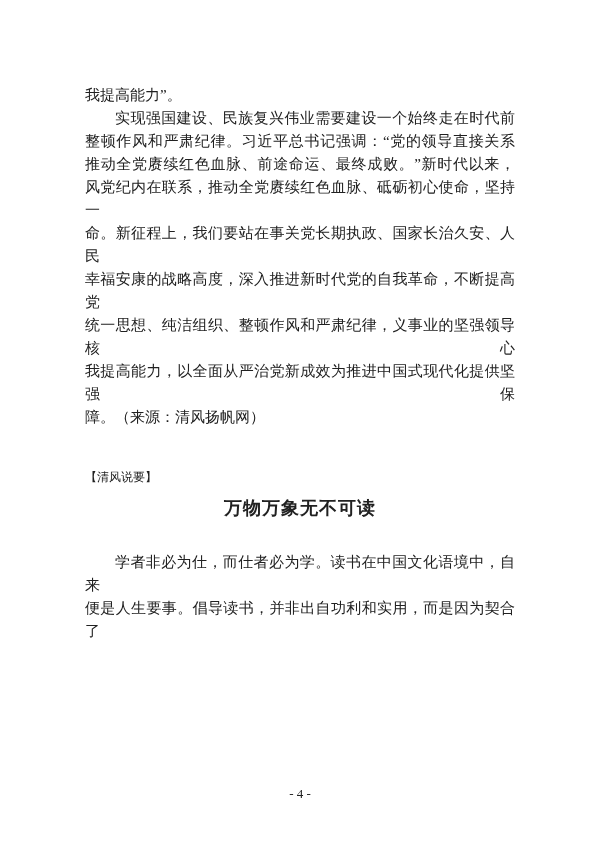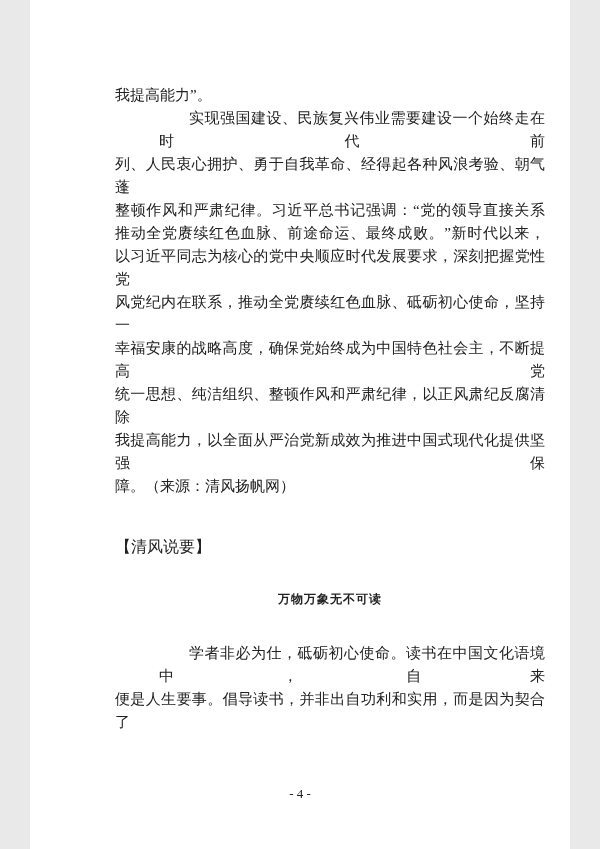--- a/index.html
+++ b/index.html
@@ -1,18 +1,18 @@
 <!DOCTYPE html>
 <html><head>
 <meta charset="utf-8">
 <style>
   html, body { margin: 0; padding: 0; background: #e9e9e9; }
   .page {
     position: relative;
-    width: 540px;
+    width: 600px;
     height: 849px;
     margin: 0 auto;
     background: #ffffff;
     overflow: hidden;
     font-family: "Liberation Serif", "DejaVu Serif", serif;
     color: #212121;
   }
   .content {
     position: absolute;
     left: 85px;
@@ -24,37 +24,37 @@
     line-height: 23px;
     text-align: justify;
     text-align-last: justify;
     text-justify: inter-ideograph;
     white-space: normal;
   }
   .line.last {
     text-align: center;
     text-align-last: left;
   }
-  .line.indent { text-indent: 2em; margin-left: 44px; }
+  .line.indent { text-indent: 2em; }
   .carryover {
     font-size: 15px;
     line-height: 23px;
     text-align: left;
     text-align-last: left;
   }
   .section-heading {
     margin-top: 37px;
-    font-size: 16px;
+    font-size: 12px;
     line-height: 23px;
     text-align: center;
     text-align-last: left;
   }
   .article-title {
-    margin-top: 28px;
-    font-size: 12px;
+    margin-top: 6px;
+    font-size: 18px;
     line-height: 26px;
     font-weight: bold;
     text-align: left;
     text-align-last: center;
     letter-spacing: 1px;
   }
   .para-2 { margin-top: 30px; }
   .footer-page-number {
     position: absolute;
     top: 786px;
@@ -69,37 +69,36 @@
 </head>
 <body>
 
 <div class="page">
   <div class="content">
 
     <div class="carryover">我提高能力”。</div>
 
     <div>
       <div class="line indent">实现强国建设、民族复兴伟业需要建设一个始终走在时代前</div>
-      <div class="line">列、人民衷心拥护、勇于自我革命、经得起各种风浪考验、朝气蓬</div>
       <div class="line">整顿作风和严肃纪律。习近平总书记强调：“党的领导直接关系</div>
       <div class="line">推动全党赓续红色血脉、前途命运、最终成败。”新时代以来，</div>
-      <div class="line">以习近平同志为核心的党中央顺应时代发展要求，深刻把握党性党</div>
       <div class="line">风党纪内在联系，推动全党赓续红色血脉、砥砺初心使命，坚持一</div>
-      <div class="line">幸福安康的战略高度，确保党始终成为中国特色社会主，不断提高党</div>
-      <div class="line">统一思想、纯洁组织、整顿作风和严肃纪律，以正风肃纪反腐清除</div>
+      <div class="line">命。新征程上，我们要站在事关党长期执政、国家长治久安、人民</div>
+      <div class="line">幸福安康的战略高度，深入推进新时代党的自我革命，不断提高党</div>
+      <div class="line">统一思想、纯洁组织、整顿作风和严肃纪律，义事业的坚强领导核心</div>
       <div class="line">我提高能力，以全面从严治党新成效为推进中国式现代化提供坚强保</div>
       <div class="line last">障。（来源：清风扬帆网）</div>
     </div>
 
     <div class="section-heading">【清风说要】</div>
 
     <div class="article-title">万物万象无不可读</div>
 
     <div class="para-2">
-      <div class="line indent">学者非必为仕，砥砺初心使命。读书在中国文化语境中，自来</div>
+      <div class="line indent">学者非必为仕，而仕者必为学。读书在中国文化语境中，自来</div>
       <div class="line">便是人生要事。倡导读书，并非出自功利和实用，而是因为契合了</div>
 
     </div>
 
   </div>
 
   <div class="footer-page-number">- 4 -</div>
 </div>
 
 </body></html>

